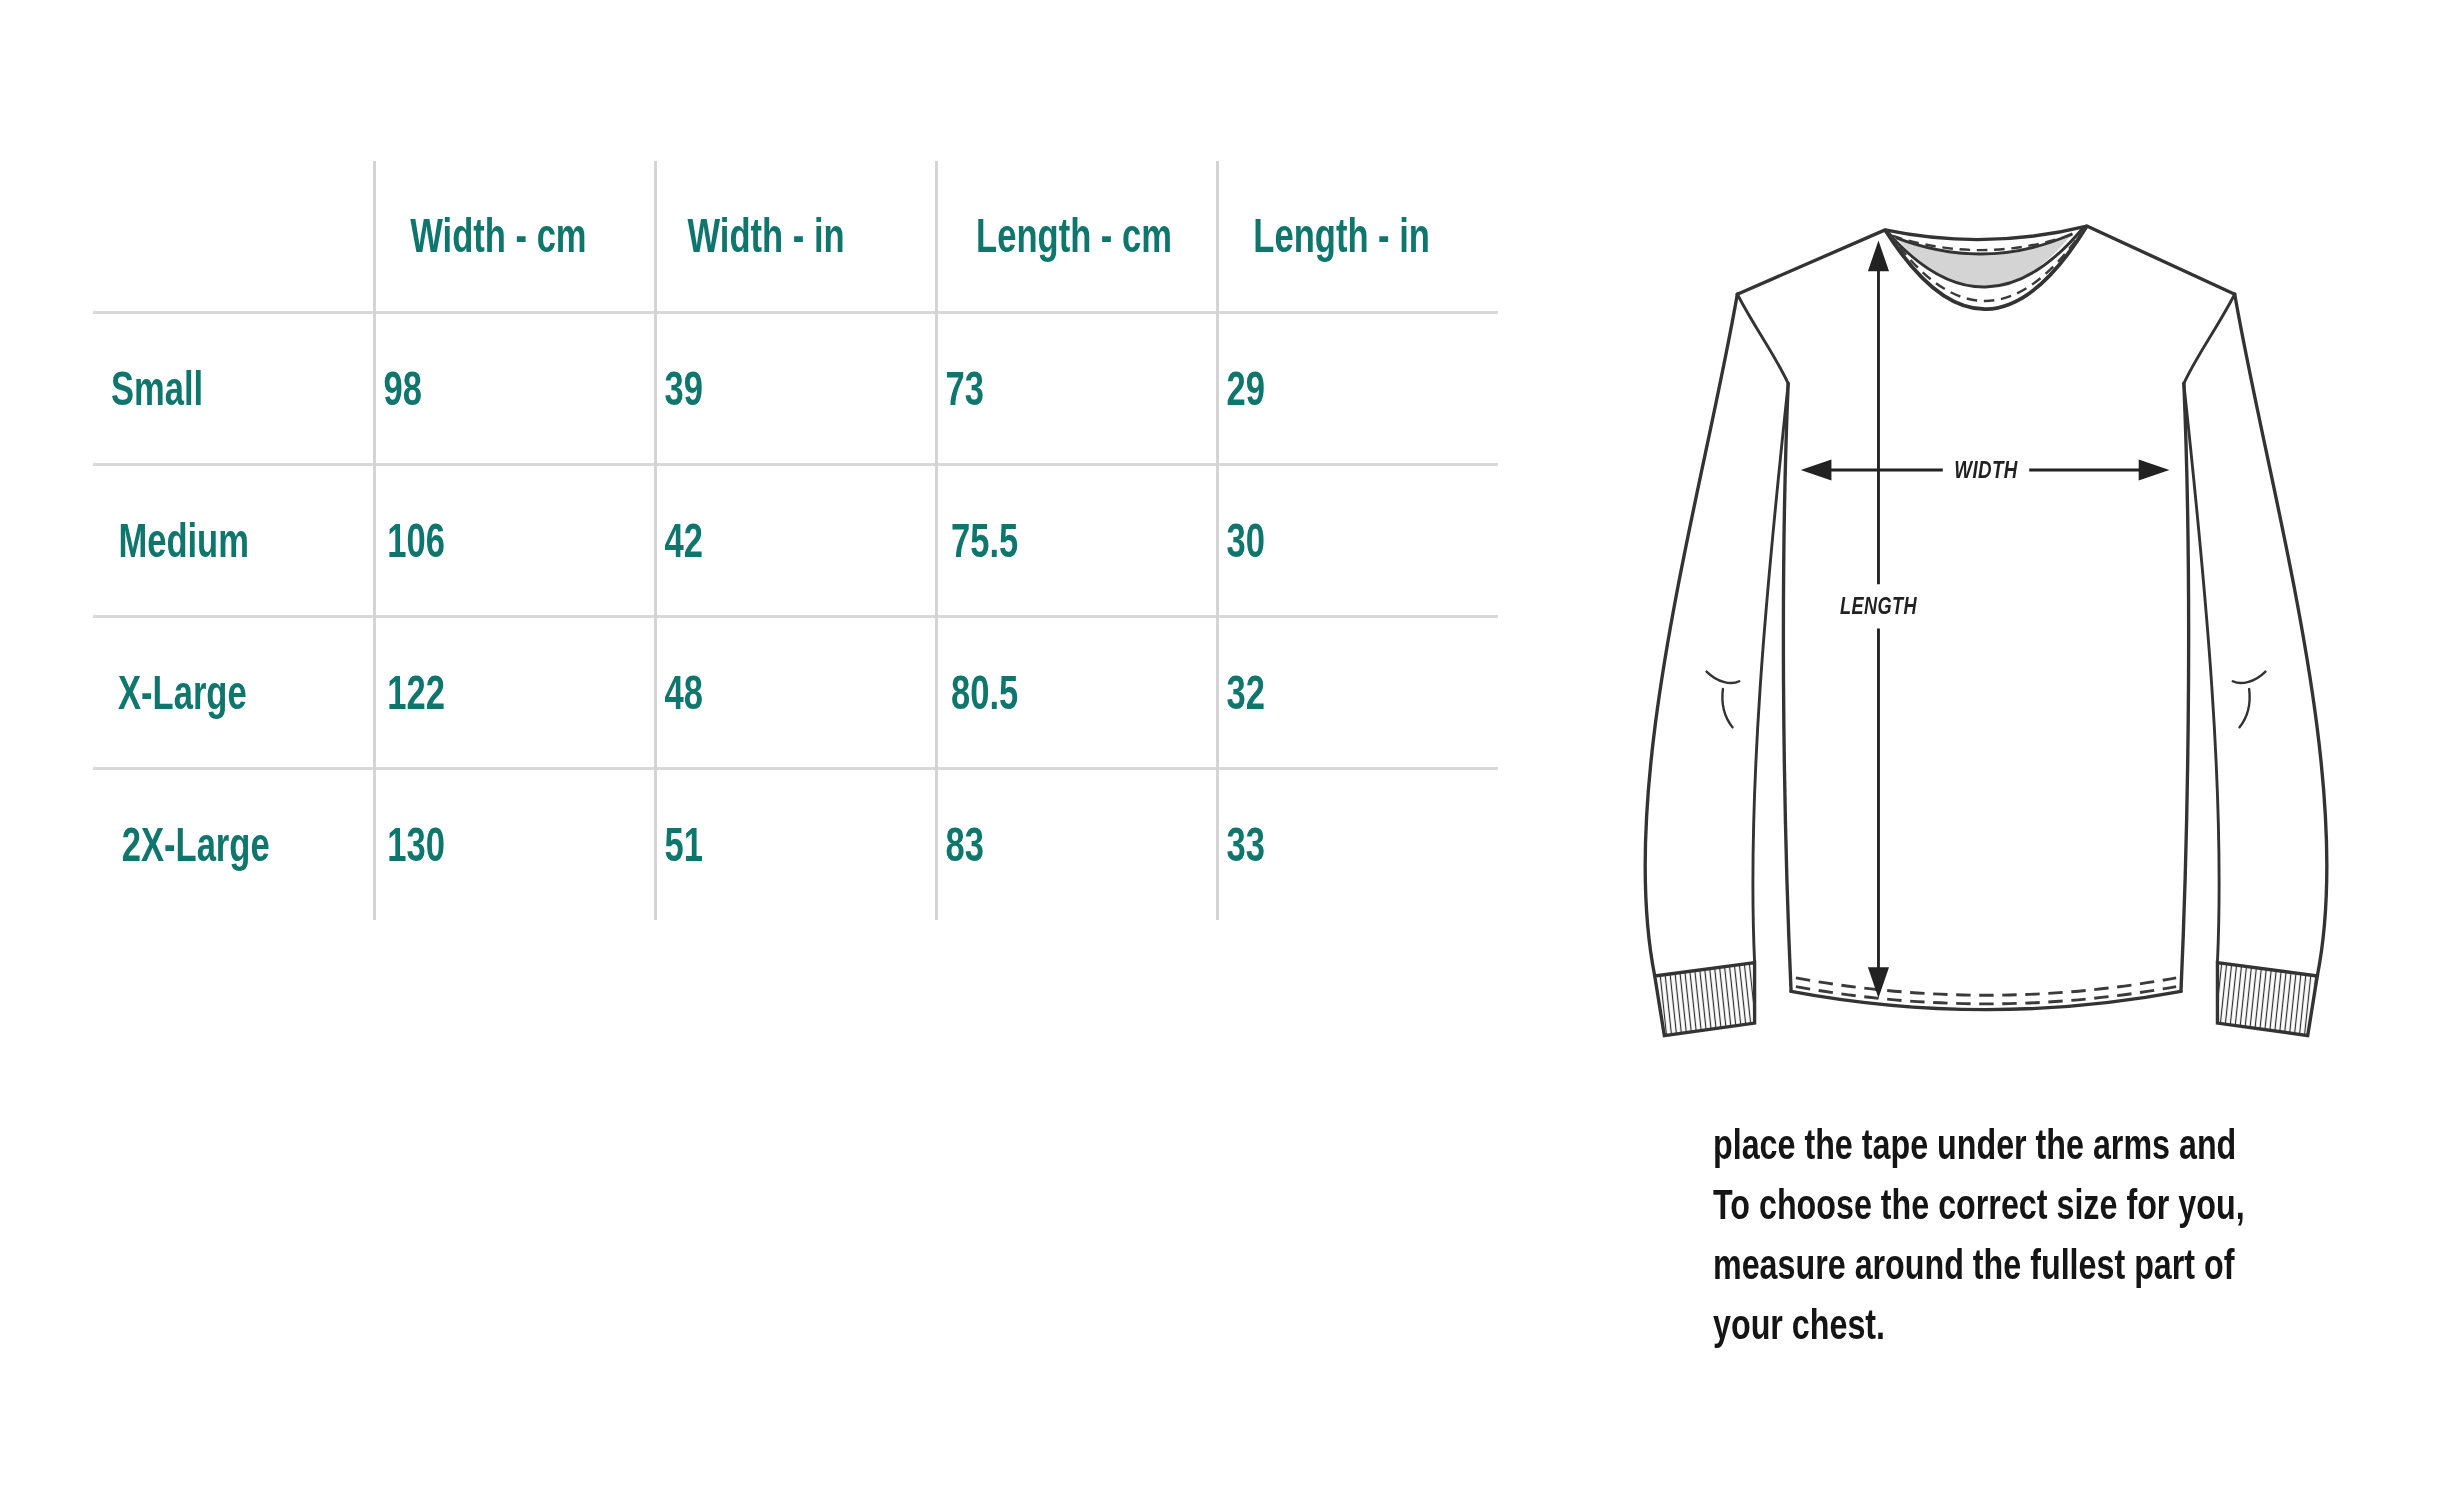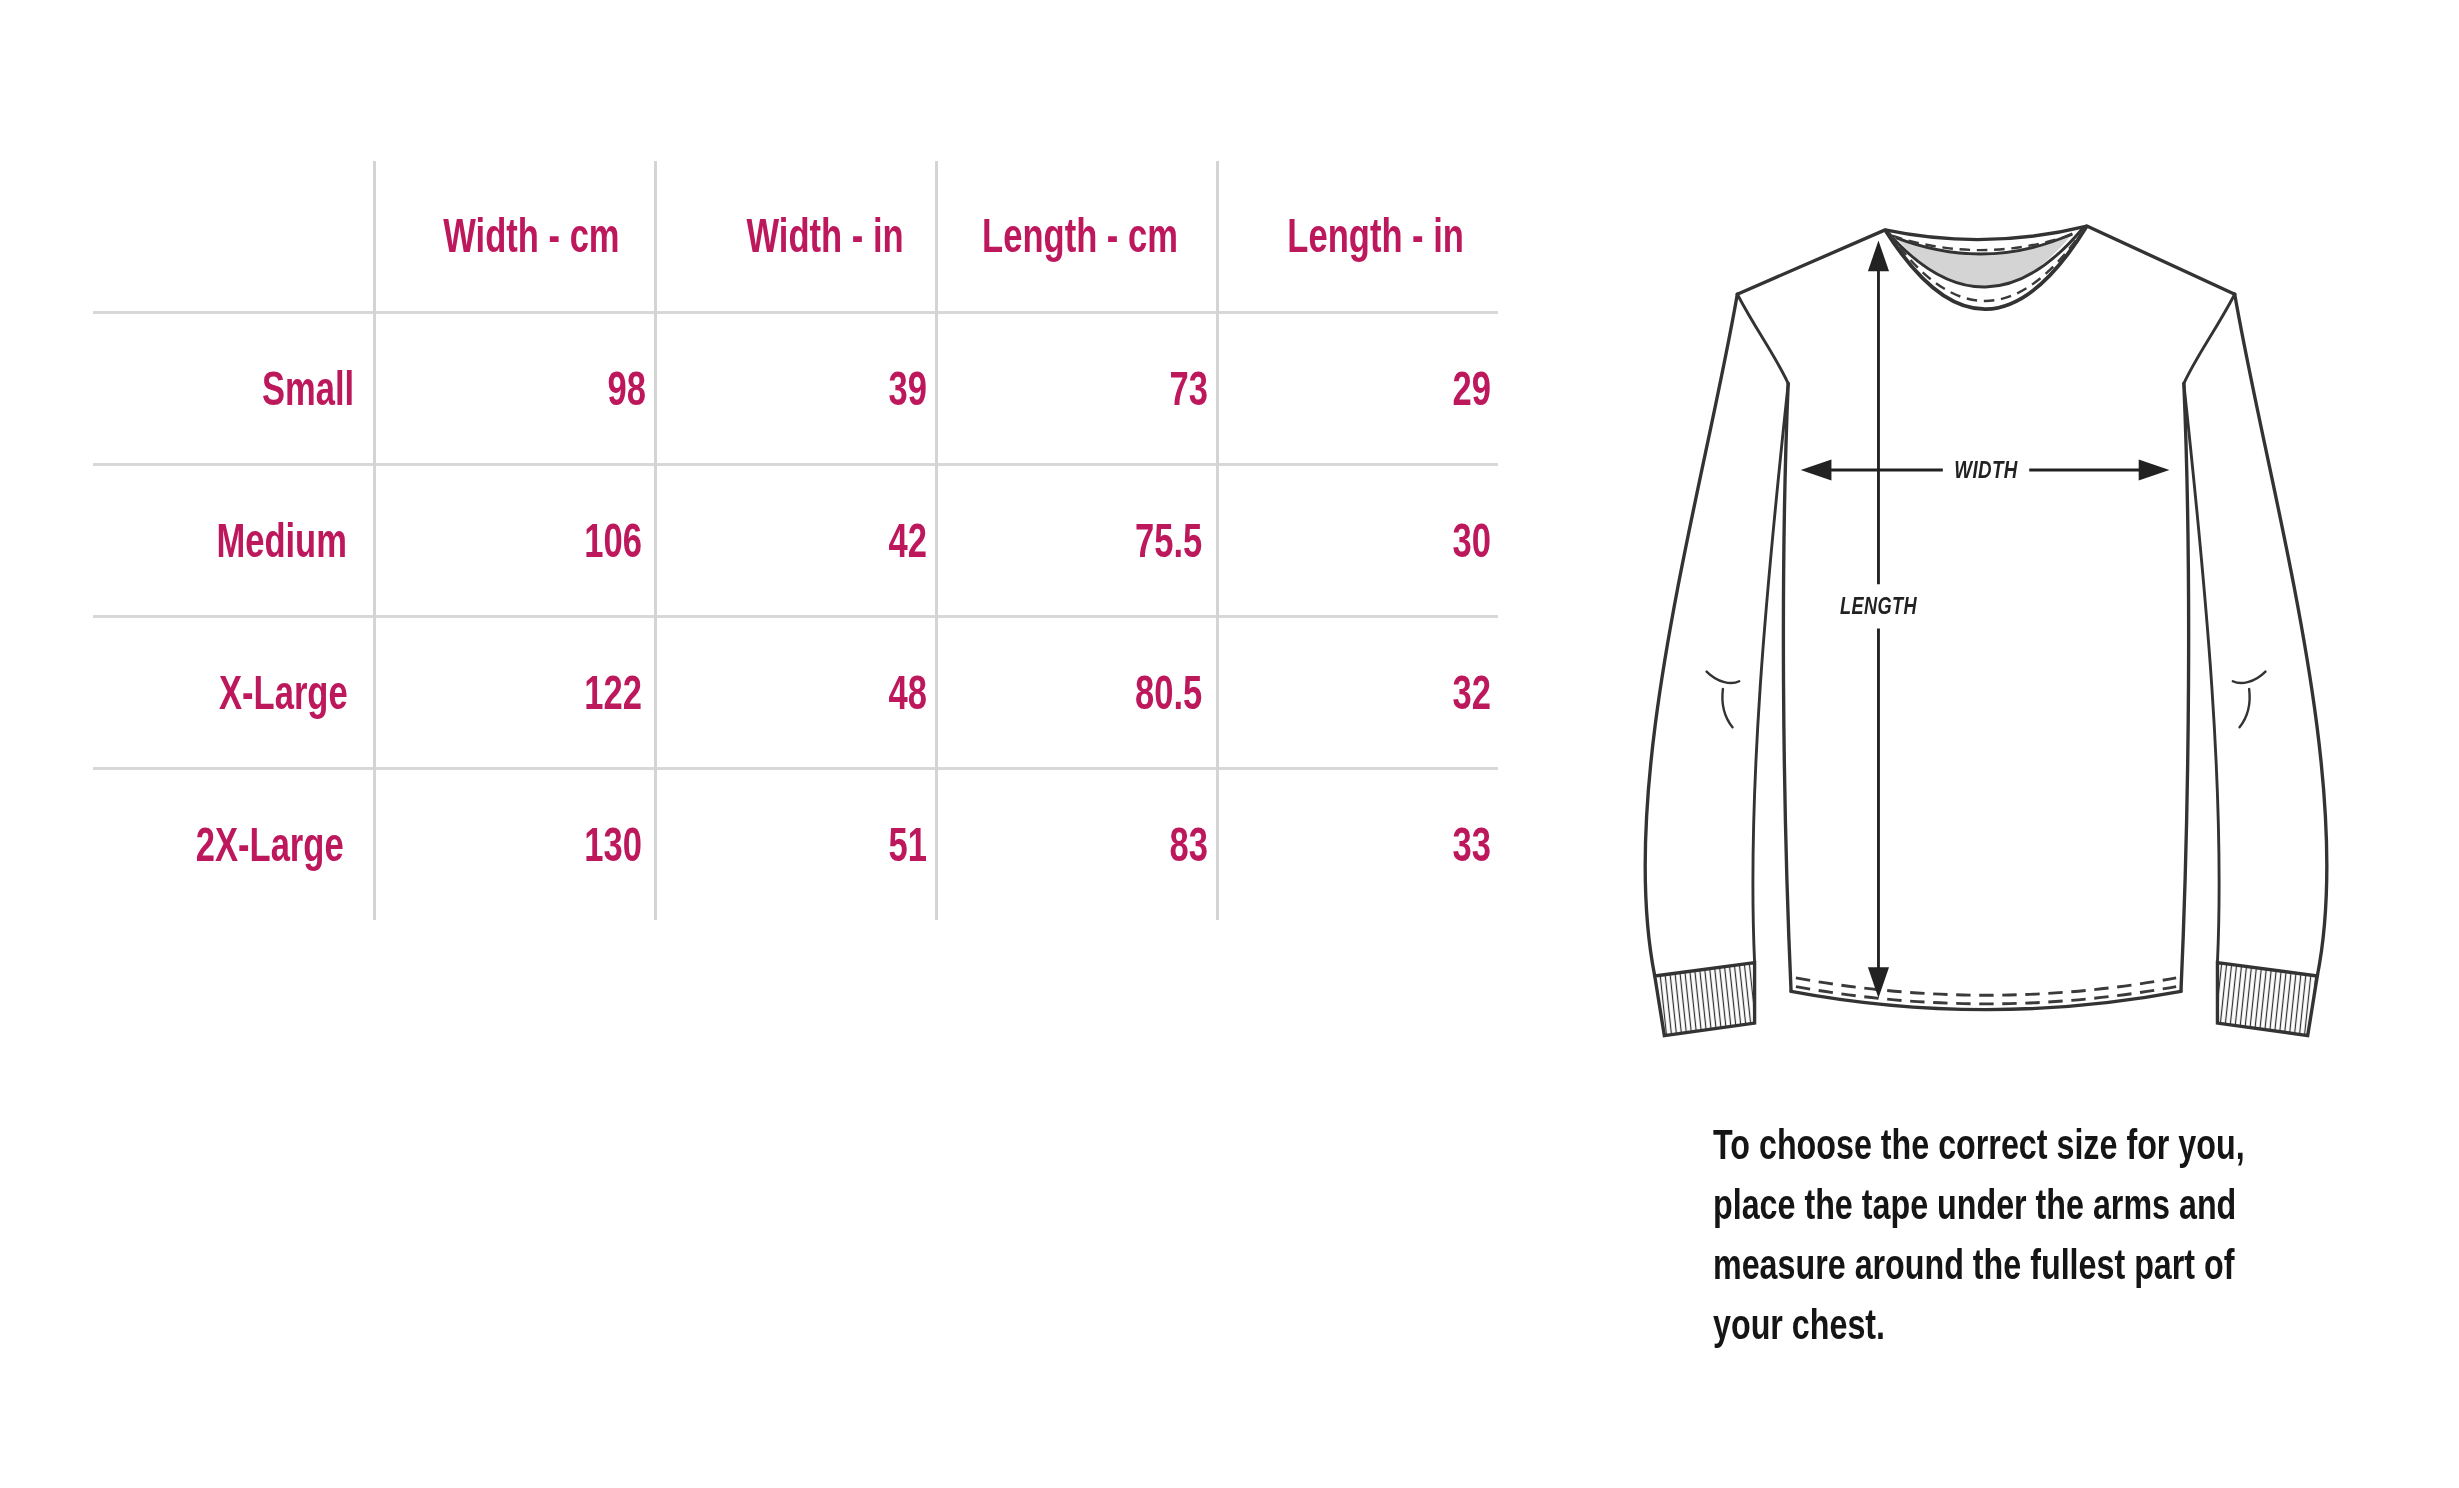--- a/index.html
+++ b/index.html
@@ -9,22 +9,22 @@
     font-family:"Liberation Sans",sans-serif;
     color:#141414;
   }
   
   .size-table{
     position:absolute;left:93px;top:161px;
     border-collapse:collapse;table-layout:fixed;width:1405px;
   }
   .size-table col{width:281px;}
   .size-table th,.size-table td{
-    padding:0;margin:0;text-align:right;vertical-align:middle;
-    font-weight:700;font-size:48px;color:#be185d;
+    padding:0;margin:0;text-align:left;vertical-align:middle;
+    font-weight:700;font-size:48px;color:#0f766e;
   }
   .size-table thead tr{height:151px;}
   .size-table tbody tr{height:152px;margin-top:12px;}
   .size-table tbody tr>*{border-top:3.8px solid #d8d8d8;}
   .size-table tr>*+*{border-left:3.8px solid #d4d4d4;}
   .cnd{
     display:inline-block;white-space:nowrap;
     transform:scaleX(0.72);transform-origin:50% 50%;
   }
   
@@ -163,18 +163,18 @@
     <line x1="265" y1="92" x2="265" y2="424" stroke="#222" stroke-width="3"></line>
     <line x1="265" y1="470" x2="265" y2="826" stroke="#222" stroke-width="3"></line>
     <path d="M265,66 l-11,32 h22 Z" fill="#222"></path>
     <path d="M265,855 l-11,-32 h22 Z" fill="#222"></path>
     <text class="dim-label" x="265" y="455" text-anchor="middle" textLength="80" lengthAdjust="spacingAndGlyphs">LENGTH</text>
   </g>
 </svg>
 </div>
 
 <div class="instructions">
+  <div class="iline"><span class="cnd-i">place the tape under the arms and</span></div>
   <div class="iline"><span class="cnd-i">To choose the correct size for you,</span></div>
-  <div class="iline"><span class="cnd-i">place the tape under the arms and</span></div>
   <div class="iline"><span class="cnd-i">measure around the fullest part of</span></div>
   <div class="iline"><span class="cnd-i">your chest.</span></div>
 </div>
 
 
 </body></html>

